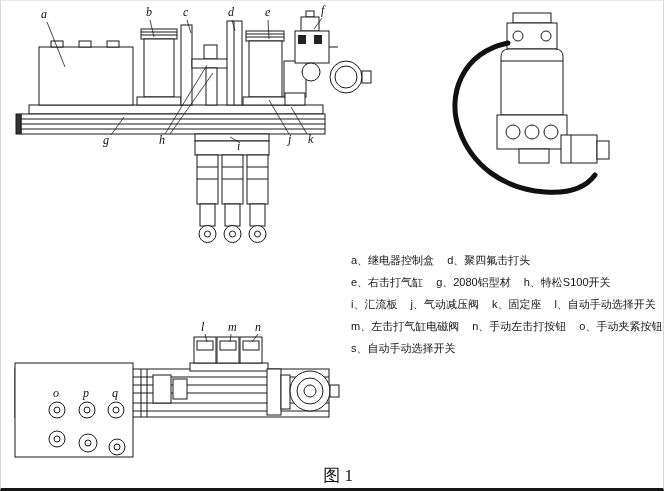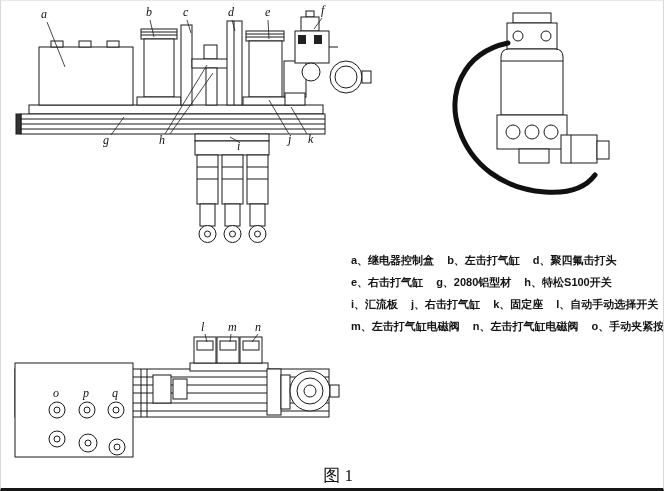--- a/index.html
+++ b/index.html
@@ -6,21 +6,21 @@
   .page{
     position:relative;width:664px;height:491px;background:#ffffff;
     box-sizing:border-box;overflow:hidden;
     border-left:1px solid #d8d8d8;border-right:1px solid #d8d8d8;border-top:1px solid #e8e8e8;
     border-bottom:3px solid #161616;
     font-family:"Liberation Sans",sans-serif;
   }
   .diagram{position:absolute;left:0;top:0;}
   .diagram text{stroke:none;fill:#111;font:italic 12px "Liberation Serif",serif;}
   .legend{position:absolute;left:350px;top:248px;width:314px;}
-  .legend-line{display:flex;gap:13px;white-space:nowrap;font-size:11px;font-weight:700;
+  .legend-line{display:flex;gap:13px;white-space:nowrap;font-size:11px;font-weight:400;
     color:#141414;line-height:22px;}
   .legend-entry{display:inline-block;}
   .caption{position:absolute;left:272px;top:463px;width:130px;text-align:center;
     font-family:"Liberation Serif",serif;font-size:17px;color:#111;}
 </style>
 </head>
 <body>
 
 <div class="page">
 
@@ -256,38 +256,38 @@
         <text class="callout" x="52" y="396">o</text>
         <text class="callout" x="82" y="396">p</text>
         <text class="callout" x="111" y="396">q</text>
       </g>
     </g>
   </svg>
 
   <div class="legend">
       <div class="legend-line">
         <span class="legend-entry">a、继电器控制盒</span>
-        <span class="legend-entry">b、左击打气缸</span>
         <span class="legend-entry">d、聚四氟击打头</span>
       </div>
       <div class="legend-line">
         <span class="legend-entry">e、右击打气缸</span>
         <span class="legend-entry">g、2080铝型材</span>
         <span class="legend-entry">h、特松S100开关</span>
       </div>
       <div class="legend-line">
         <span class="legend-entry">i、汇流板</span>
-        <span class="legend-entry">j、右击打气缸</span>
+        <span class="legend-entry">j、气动减压阀</span>
         <span class="legend-entry">k、固定座</span>
         <span class="legend-entry">l、自动手动选择开关</span>
       </div>
       <div class="legend-line">
         <span class="legend-entry">m、左击打气缸电磁阀</span>
-        <span class="legend-entry">n、左击打气缸电磁阀</span>
+        <span class="legend-entry">n、手动左击打按钮</span>
         <span class="legend-entry">o、手动夹紧按钮</span>
       </div>
       <div class="legend-line">
+        <span class="legend-entry">s、自动手动选择开关</span>
       </div>
     </div>
 
   <div class="caption">图 1</div>
 
 </div>
 
 </body></html>

